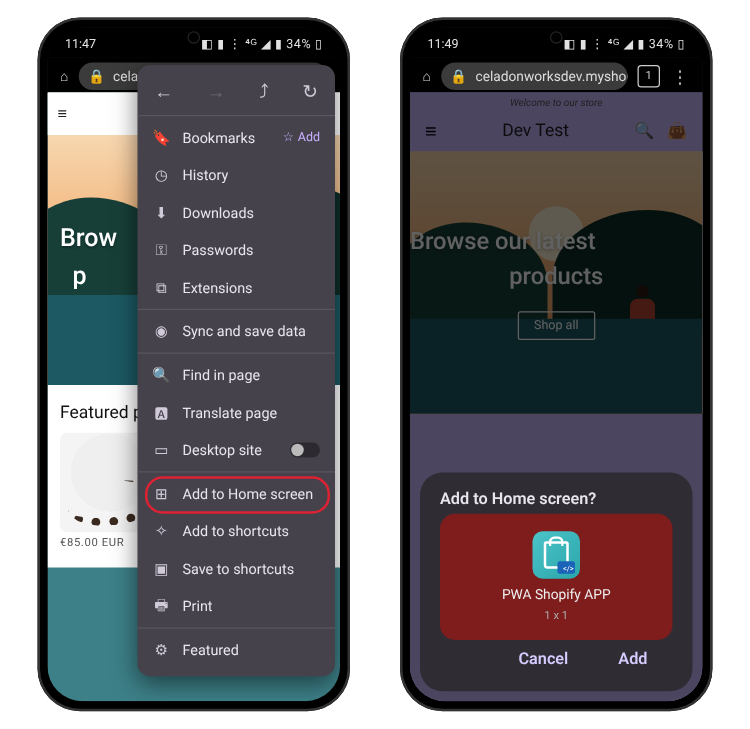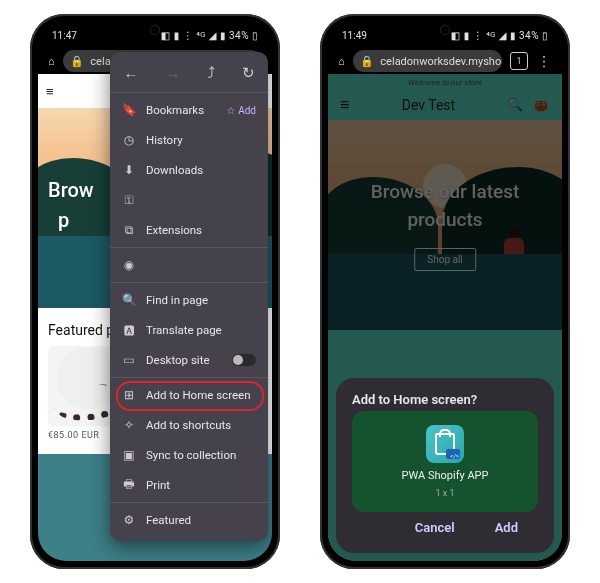--- a/index.html
+++ b/index.html
@@ -169,50 +169,50 @@
     height:26px;
     pointer-events:none;
   }
   
   .dimmer{
     position:absolute;
     top:52px;left:0;right:0;bottom:0;
     background:rgba(0,0,0,.62);
   }
   .store2{
-    position:absolute;top:52px;left:0;right:0;bottom:0;background:#5eead4;
+    position:absolute;top:52px;left:0;right:0;bottom:0;background:#c4b5fd;
   }
   .welcome{font-size:8px;text-align:center;color:#555;padding:4px 0;font-style:italic;}
   .topline{display:flex;align-items:center;justify-content:space-between;padding:4px 12px 6px;}
   .logo2{font-size:14px;color:#222;}
   .icons2{display:flex;gap:10px;color:#333;font-size:13px;}
   .hero2{position:relative;height:210px;overflow:hidden;
          background:linear-gradient(180deg,#f7d7b0 0%,#f3b67c 40%,#e68a4e 100%);}
   .hero2 .water{height:36%;}
   .hero2 .hill-l{left:-10px;}
   .hero2 .hill-r{right:-20px;}
   .person{position:absolute;bottom:34%;right:36px;width:24px;height:32px;}
   .person .head{width:10px;height:10px;background:#2a1810;border-radius:50%;margin:0 auto;}
   .person .body{width:20px;height:20px;background:#b54432;border-radius:6px 6px 2px 2px;margin:1px auto 0;}
-  .hero2-title{position:absolute;top:60px;left:0;right:0;text-align:center;color:#fff;font-size:19px;font-weight:500;text-shadow:0 1px 3px rgba(0,0,0,.3);}
+  .hero2-title{position:absolute;top:60px;left:0;right:0;color:#fff;font-size:19px;font-weight:500;text-shadow:0 1px 3px rgba(0,0,0,.3);}
   .hero2-sub{position:absolute;top:88px;left:0;right:0;text-align:center;color:#fff;font-size:19px;font-weight:500;}
   .shopbtn{position:absolute;top:128px;left:50%;transform:translateX(-50%);
            border:1px solid #fff;color:#fff;font-size:10px;padding:5px 12px;border-radius:2px;}
   .sheet{
     position:absolute;
     left:8px;right:8px;bottom:8px;
     background:#2f2d33;
     border-radius:18px;
     padding:14px 16px 10px;
     color:#e8e5ee;
   }
   .sheet-title{font-size:13px;font-weight:600;margin-bottom:4px;}
   .sheet-sub{font-size:10px;color:#b9b4c0;line-height:1.35;margin-bottom:12px;}
   .appcard{
-    background:#14532d;border-radius:12px;
+    background:#7f1d1d;border-radius:12px;
     padding:14px 24px;
     display:flex;flex-direction:column;align-items:center;gap:6px;
   }
   .appicon{
     width:38px;height:38px;border-radius:8px;
     background:linear-gradient(135deg,#4cc4c9,#2aa6aa);
     display:flex;align-items:center;justify-content:center;
     position:relative;
   }
   .appicon::after{
@@ -284,28 +284,30 @@
       <div class="menu-row">
         <span class="ico">◷</span>
         <span class="lbl">History</span>
       </div>
       <div class="menu-row">
         <span class="ico">⬇</span>
         <span class="lbl">Downloads</span>
       </div>
       <div class="menu-row">
         <span class="ico">⚿</span>
+        <span class="lbl">Passwords</span>
       </div>
       <div class="menu-row">
         <span class="ico">⧉</span>
         <span class="lbl">Extensions</span>
       </div>
       <div class="menu-sep"></div>
       <div class="menu-row">
         <span class="ico">◉</span>
+        <span class="lbl">Sync and save data</span>
       </div>
       <div class="menu-sep"></div>
       <div class="menu-row">
         <span class="ico">🔍</span>
         <span class="lbl">Find in page</span>
       </div>
       <div class="menu-row">
         <span class="ico">🅰</span>
         <span class="lbl">Translate page</span>
       </div>
@@ -321,21 +323,21 @@
           <span class="lbl">Add to Home screen</span>
         </div>
         <div class="highlight" style="top:1px;"></div>
       </div>
       <div class="menu-row">
         <span class="ico">✧</span>
         <span class="lbl">Add to shortcuts</span>
       </div>
       <div class="menu-row">
         <span class="ico">▣</span>
-        <span class="lbl">Sync to collection</span>
+        <span class="lbl">Save to shortcuts</span>
       </div>
       <div class="menu-row">
         <span class="ico">🖶</span>
         <span class="lbl">Print</span>
       </div>
       <div class="menu-sep"></div>
       <div class="menu-row">
         <span class="ico">⚙</span>
         <span class="lbl">Featured</span>
       </div>

